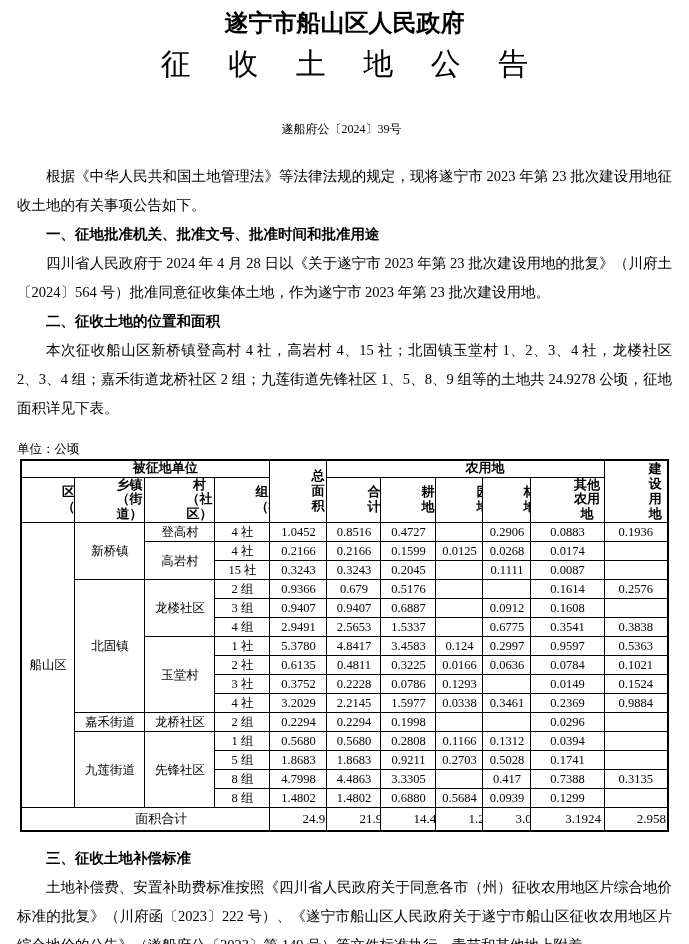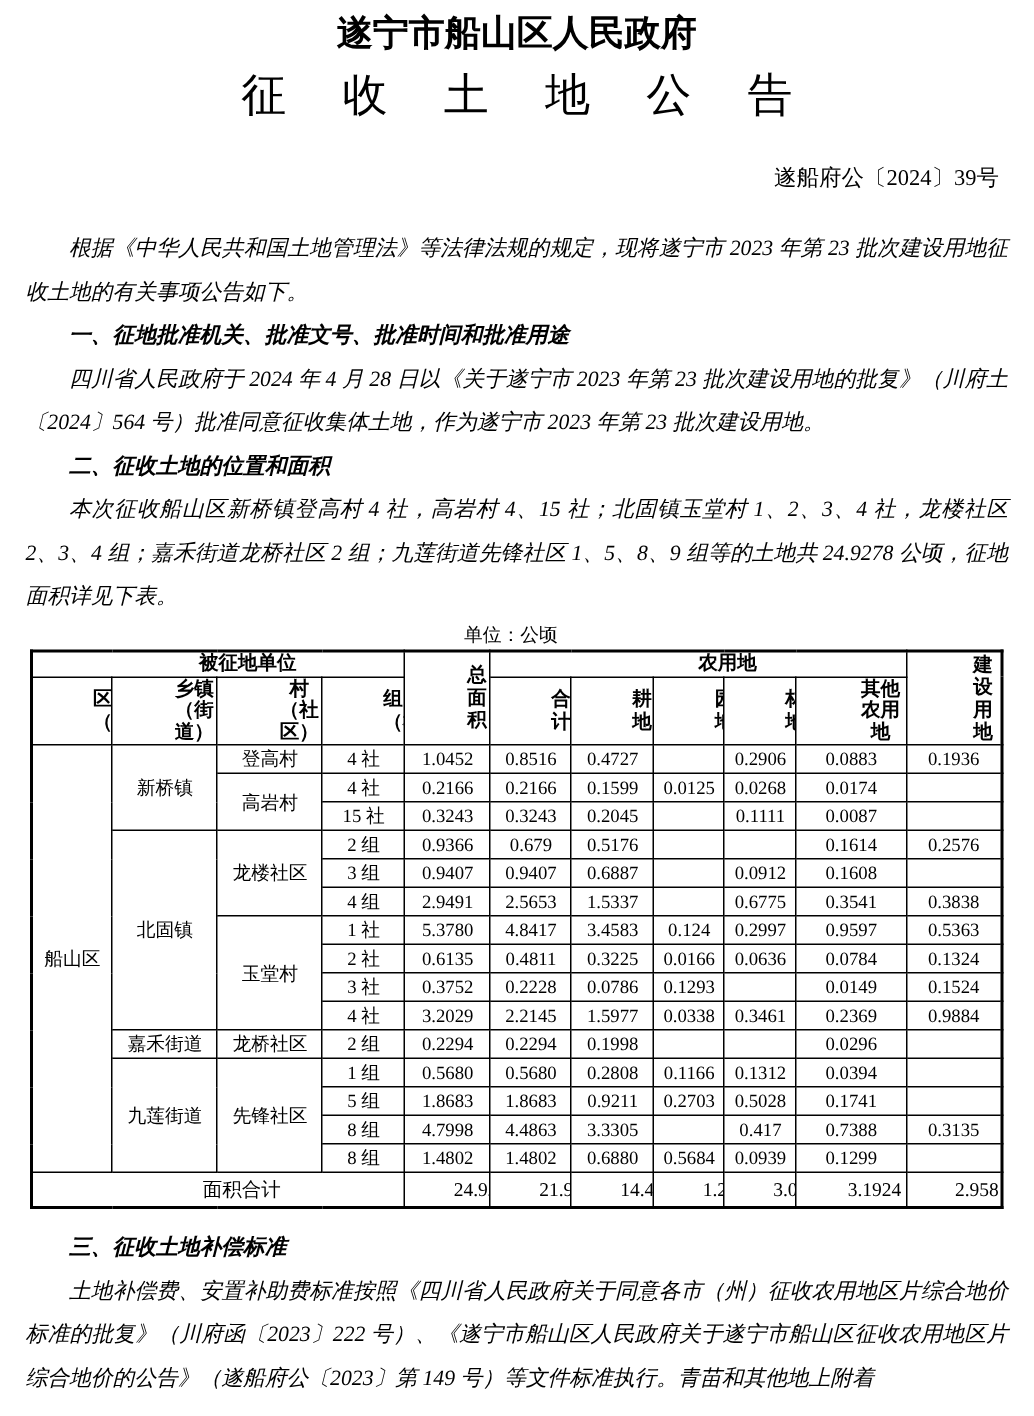--- a/index.html
+++ b/index.html
@@ -12,35 +12,35 @@
   .page { width: 689px; height: 708px; padding: 8px 17px 0 17px; background: #fff; }
 
   .org-title {
     text-align: center; font-size: 24px; font-weight: bold; line-height: 30px;
   }
   .ann-title {
     text-align: center; font-size: 30px; font-weight: normal; line-height: 38px;
     letter-spacing: 1.25em; padding-left: 1.25em; margin-top: 7px; white-space: nowrap;
   }
   .doc-number {
-    text-align: right; font-size: 15px; margin-top: 26px; padding-right: 6px;
+    text-align: center; font-size: 12px; margin-top: 38px; padding-right: 6px;
   }
 
   .body-text { margin-top: 24px; }
   .body-text p {
-    font-size: 14.5px; line-height: 29px; text-align: justify; text-indent: 2em; font-style: italic;
+    font-size: 14.5px; line-height: 29px; text-align: justify; text-indent: 2em;
   }
   .body-text p.sec-heading {
     font-weight: bold;
     font-family: "Liberation Sans", "DejaVu Sans", sans-serif;
     font-size: 14.5px;
   }
 
   .table-title { text-align: center; font-size: 15px; margin-top: 9px; line-height: 21px; }
-  .unit-label  { text-align: center; font-size: 12.5px; margin-top: 3px; padding-right: 8px; line-height: 15px; }
+  .unit-label  { text-align: left; font-size: 12.5px; margin-top: 19px; padding-right: 8px; line-height: 15px; }
 
   table.land-table {
     border-collapse: collapse; table-layout: fixed;
     width: 648px; margin: 2px auto 0 auto;
     border: 2px solid #000;
   }
   .land-table th, .land-table td {
     border: 1px solid #000; text-align: center; vertical-align: middle;
     padding: 0 1px; overflow: hidden;
     font-size: 12.5px; line-height: 1.15;
@@ -184,21 +184,21 @@
           <td>0.5363</td>
         </tr>
         <tr>
           <td>2 社</td>
           <td>0.6135</td>
           <td>0.4811</td>
           <td>0.3225</td>
           <td>0.0166</td>
           <td>0.0636</td>
           <td>0.0784</td>
-          <td>0.1324</td>
+          <td>0.1021</td>
         </tr>
         <tr>
           <td>3 社</td>
           <td>0.3752</td>
           <td>0.2228</td>
           <td>0.0786</td>
           <td>0.1293</td>
           <td></td>
           <td>0.0149</td>
           <td>0.1524</td>

